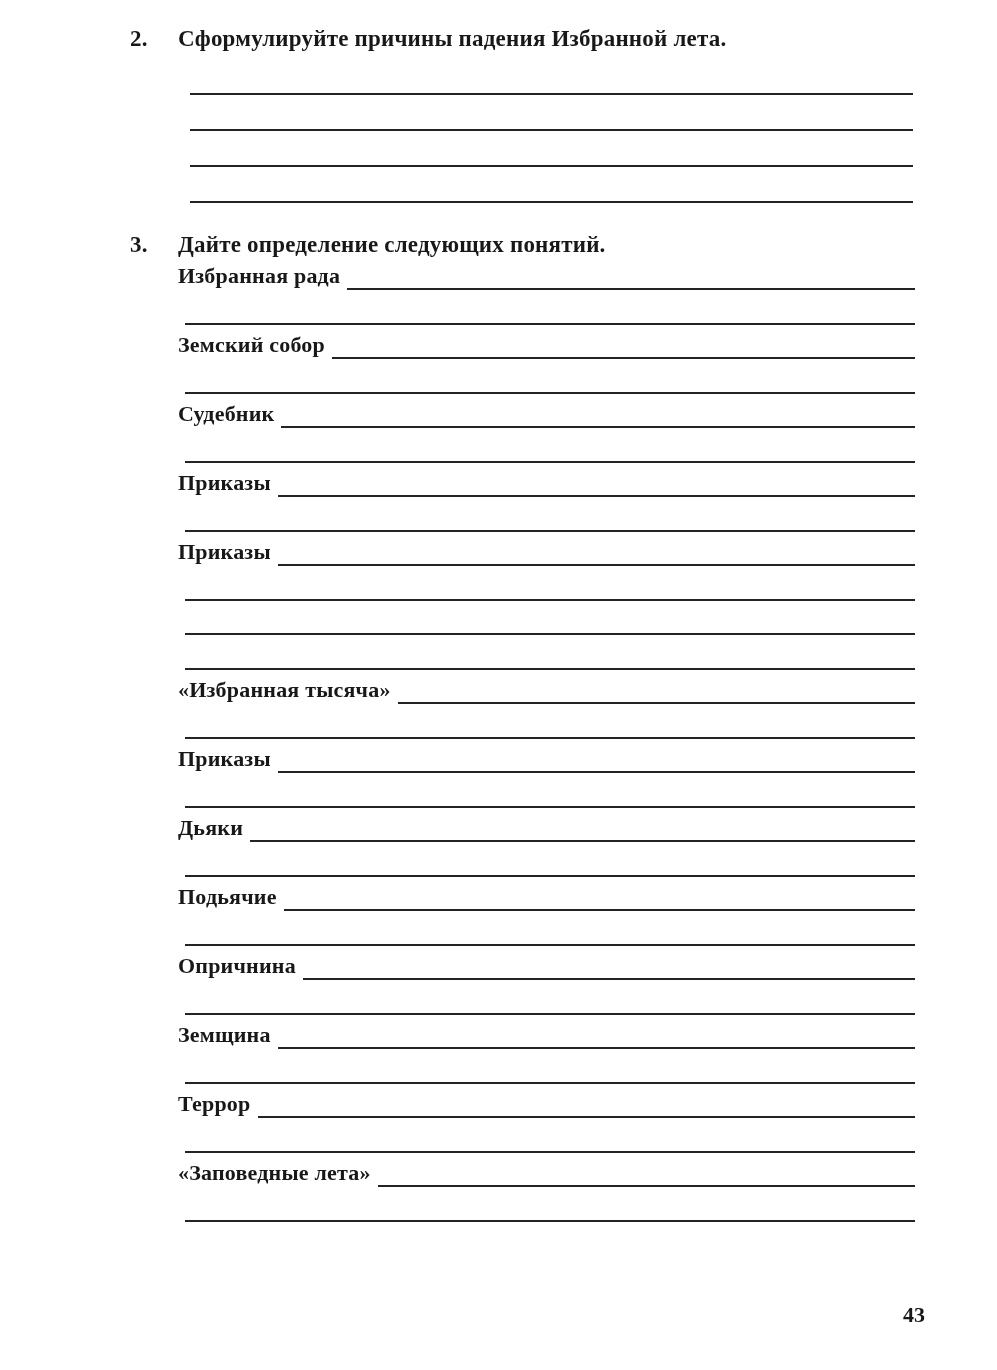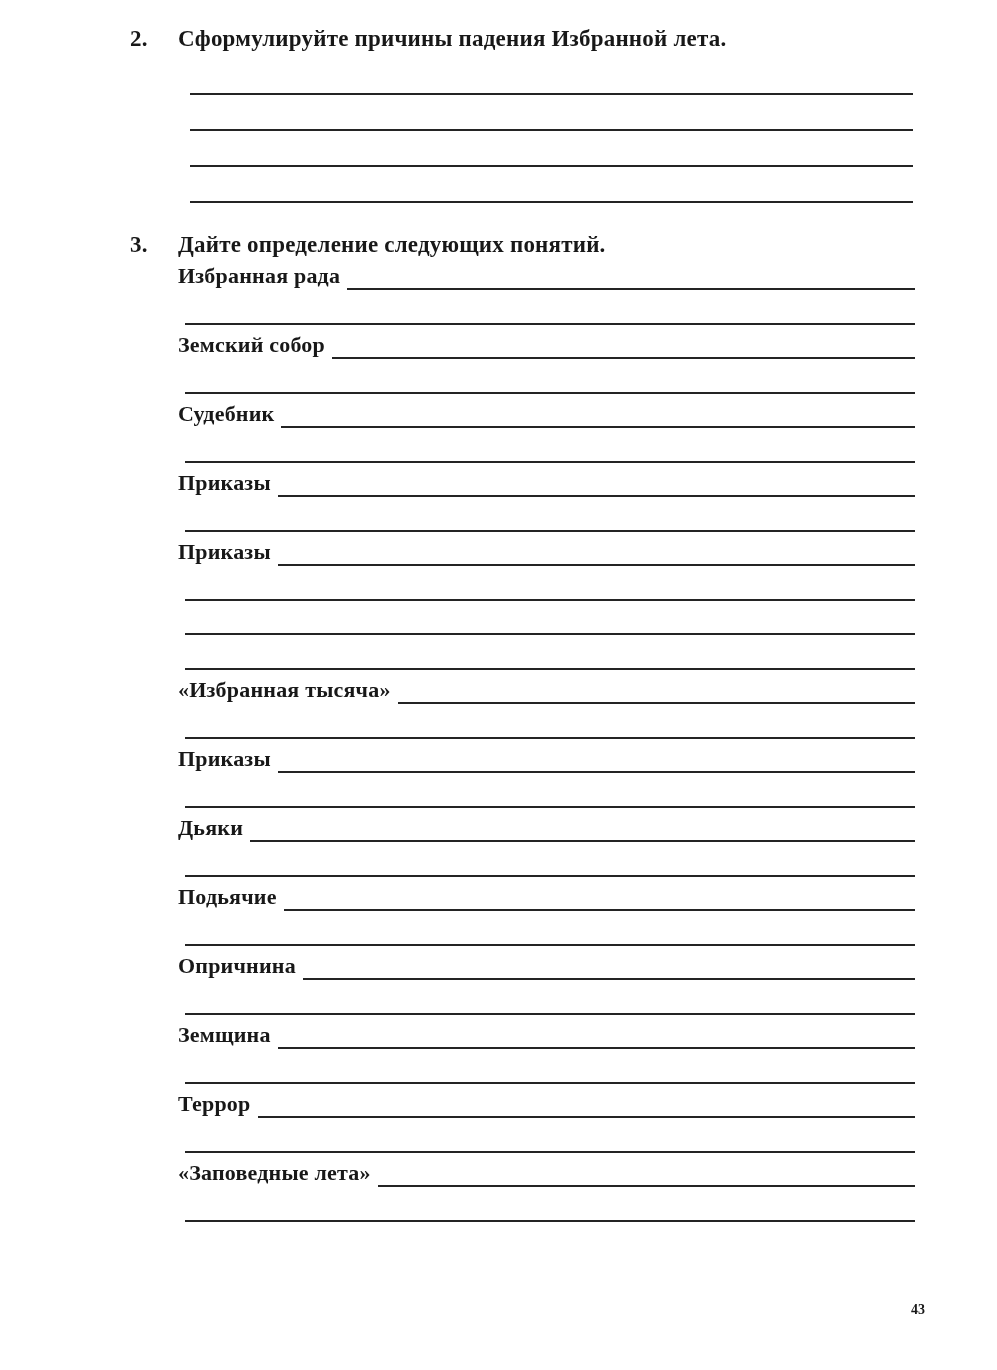--- a/index.html
+++ b/index.html
@@ -73,21 +73,21 @@
   }
   .full-line {
     margin-top: 33px;
     margin-left: 7px;
     border-bottom: 2px solid #242424;
   }
   .page-number {
     position: absolute;
     top: 1302px;
     right: 72px;
-    font-size: 14px;
+    font-size: 22px;
     font-weight: bold;
   }
 </style>
 </head>
 <body>
 
 <div class="page">
 
   <section class="question question-2">
     <div class="q-row">

